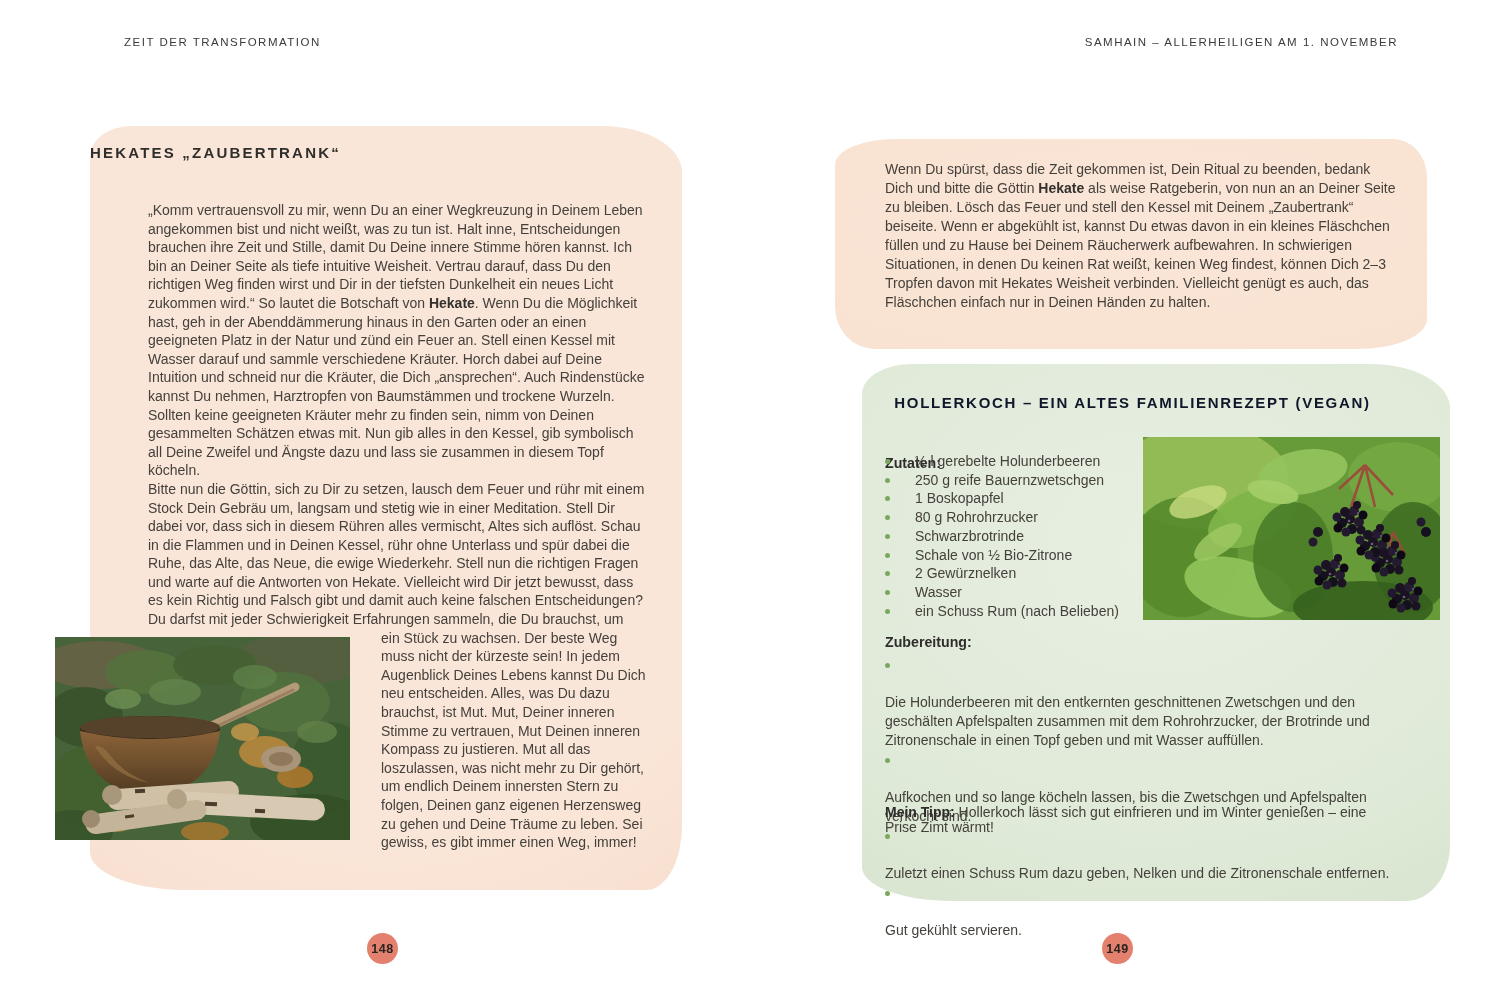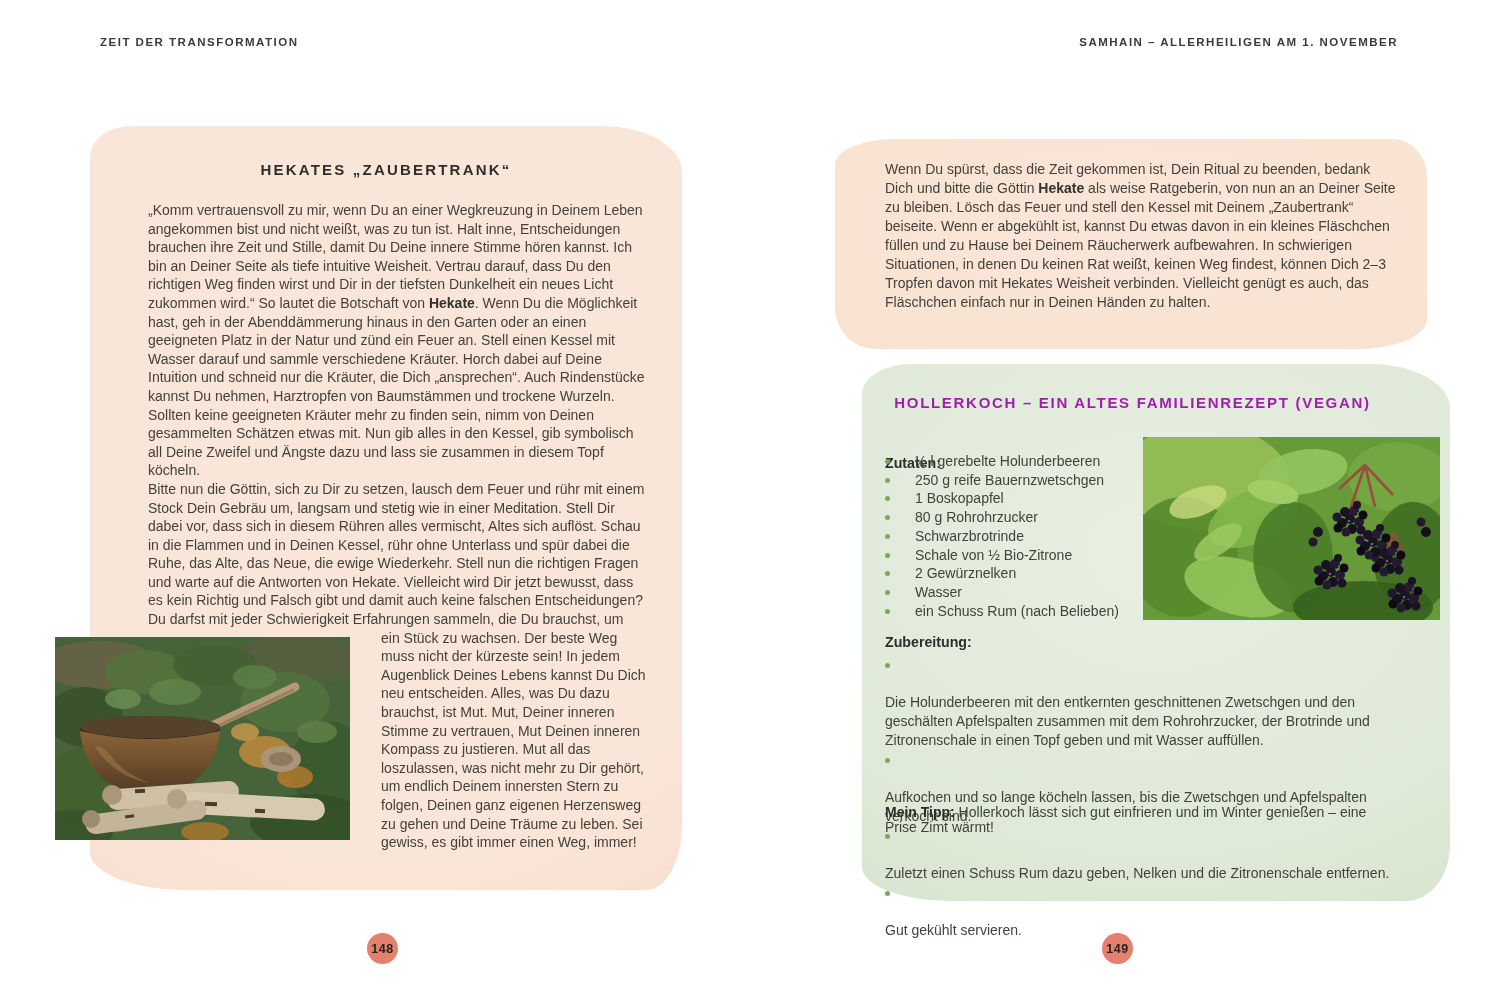--- a/index.html
+++ b/index.html
@@ -7,21 +7,21 @@
     position:relative;width:1500px;height:999px;background:#ffffff;overflow:hidden;
     font-family:"Liberation Sans",sans-serif;color:#44413c;
   }
   .page{position:absolute;top:0;width:750px;height:999px;}
   .page-left{left:0;}
   .page-right{left:750px;}
 
   
   .running-head{
     position:absolute;top:36px;font-size:11.5px;letter-spacing:1.5px;
-    color:#3b3a38;font-weight:700;white-space:nowrap;
+    color:#3b3a38;font-weight:400;white-space:nowrap;margin-left:24px;
   }
   .running-head.left{left:100px;}
   .running-head.right{right:102px;}
 
   
   .blob{position:absolute;}
   .blob-peach-left{
     left:90px;top:126px;width:592px;height:764px;
     background:radial-gradient(120% 100% at 50% 38%, var(--peach,#fbe8da) 0%, var(--peach,#fae4d4) 55%, #f5d8c5 100%);
     border-radius:42px 80px 36px 96px / 30px 46px 64px 38px;
@@ -47,22 +47,22 @@
     border-radius:50px 80px 44px 90px / 30px 44px 56px 34px;
   }
   .blob-green::before{
     content:"";position:absolute;inset:-7px -11px;z-index:-1;
     background:#d9e6cf;opacity:.55;transform:rotate(1.1deg);
     border-radius:80px 42px 92px 48px / 40px 58px 32px 50px;
   }
 
   
   .article-title{
-    position:absolute;left:90px;top:161px;width:592px;margin:0;
-    text-align:center;font-size:15px;font-weight:bold;letter-spacing:2.2px;color:#2f2e2c;
+    position:absolute;left:90px;top:144px;width:592px;margin:0;
+    text-align:left;font-size:15px;font-weight:bold;letter-spacing:2.2px;color:#2f2e2c;
   }
   .article{
     position:absolute;left:148px;top:201px;width:502px;
     font-size:14px;line-height:18.6px;text-align:left;
   }
   .article p{margin:0;}
   .article b{font-weight:bold;color:#33312e;}
   .img-spacer{float:left;width:233px;height:245px;}
 
   .photo{position:absolute;overflow:hidden;}
@@ -72,21 +72,21 @@
 
   
   .intro{
     position:absolute;left:135px;top:160px;width:514px;
     font-size:14px;line-height:19px;
   }
   .intro b{font-weight:bold;color:#33312e;}
 
   .recipe-title{
     position:absolute;left:95px;top:394px;width:575px;margin:0;
-    text-align:center;font-size:15px;font-weight:bold;letter-spacing:1.7px;color:#a21caf;
+    text-align:center;font-size:15px;font-weight:bold;letter-spacing:1.7px;color:#0f172a;
   }
   .section-label{
     position:absolute;left:135px;font-weight:bold;font-size:14.2px;color:#2e2d2b;
   }
   .label-zutaten{top:431px;margin-top:24px;}
   .label-zubereitung{top:634px;}
 
   ul.bullet-list{list-style:none;margin:0;padding:0;position:absolute;left:135px;font-size:14px;}
   ul.bullet-list li{display:flex;gap:25px;}
   ul.bullet-list .dot{

